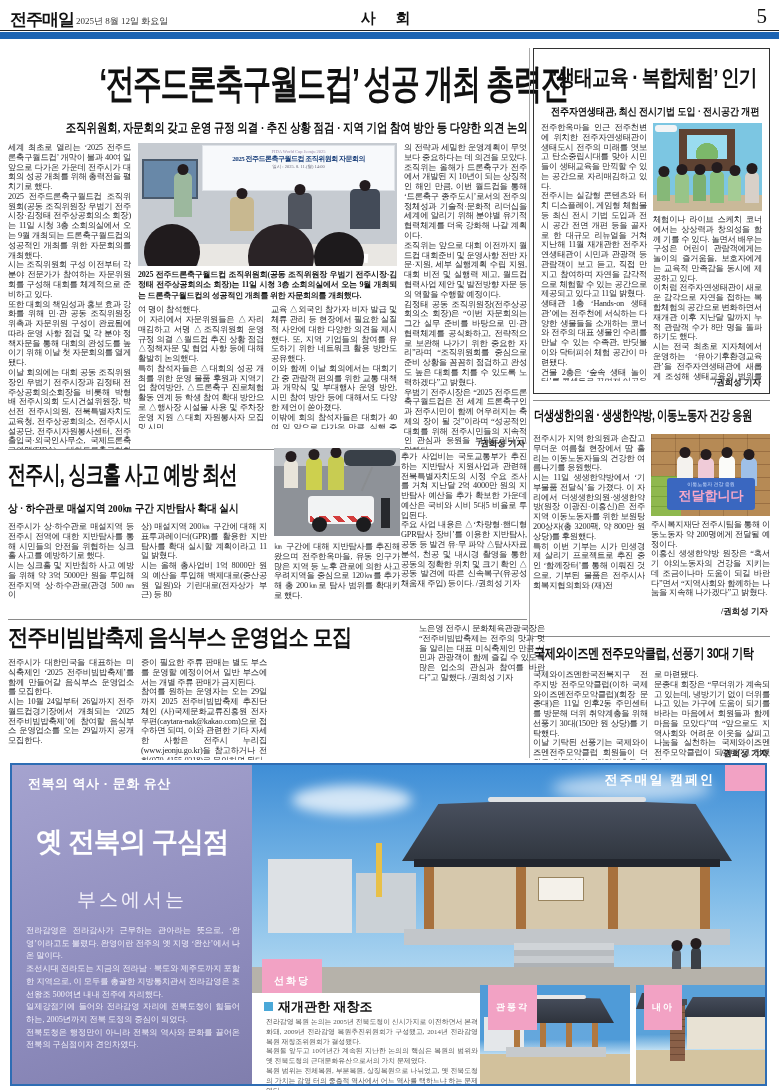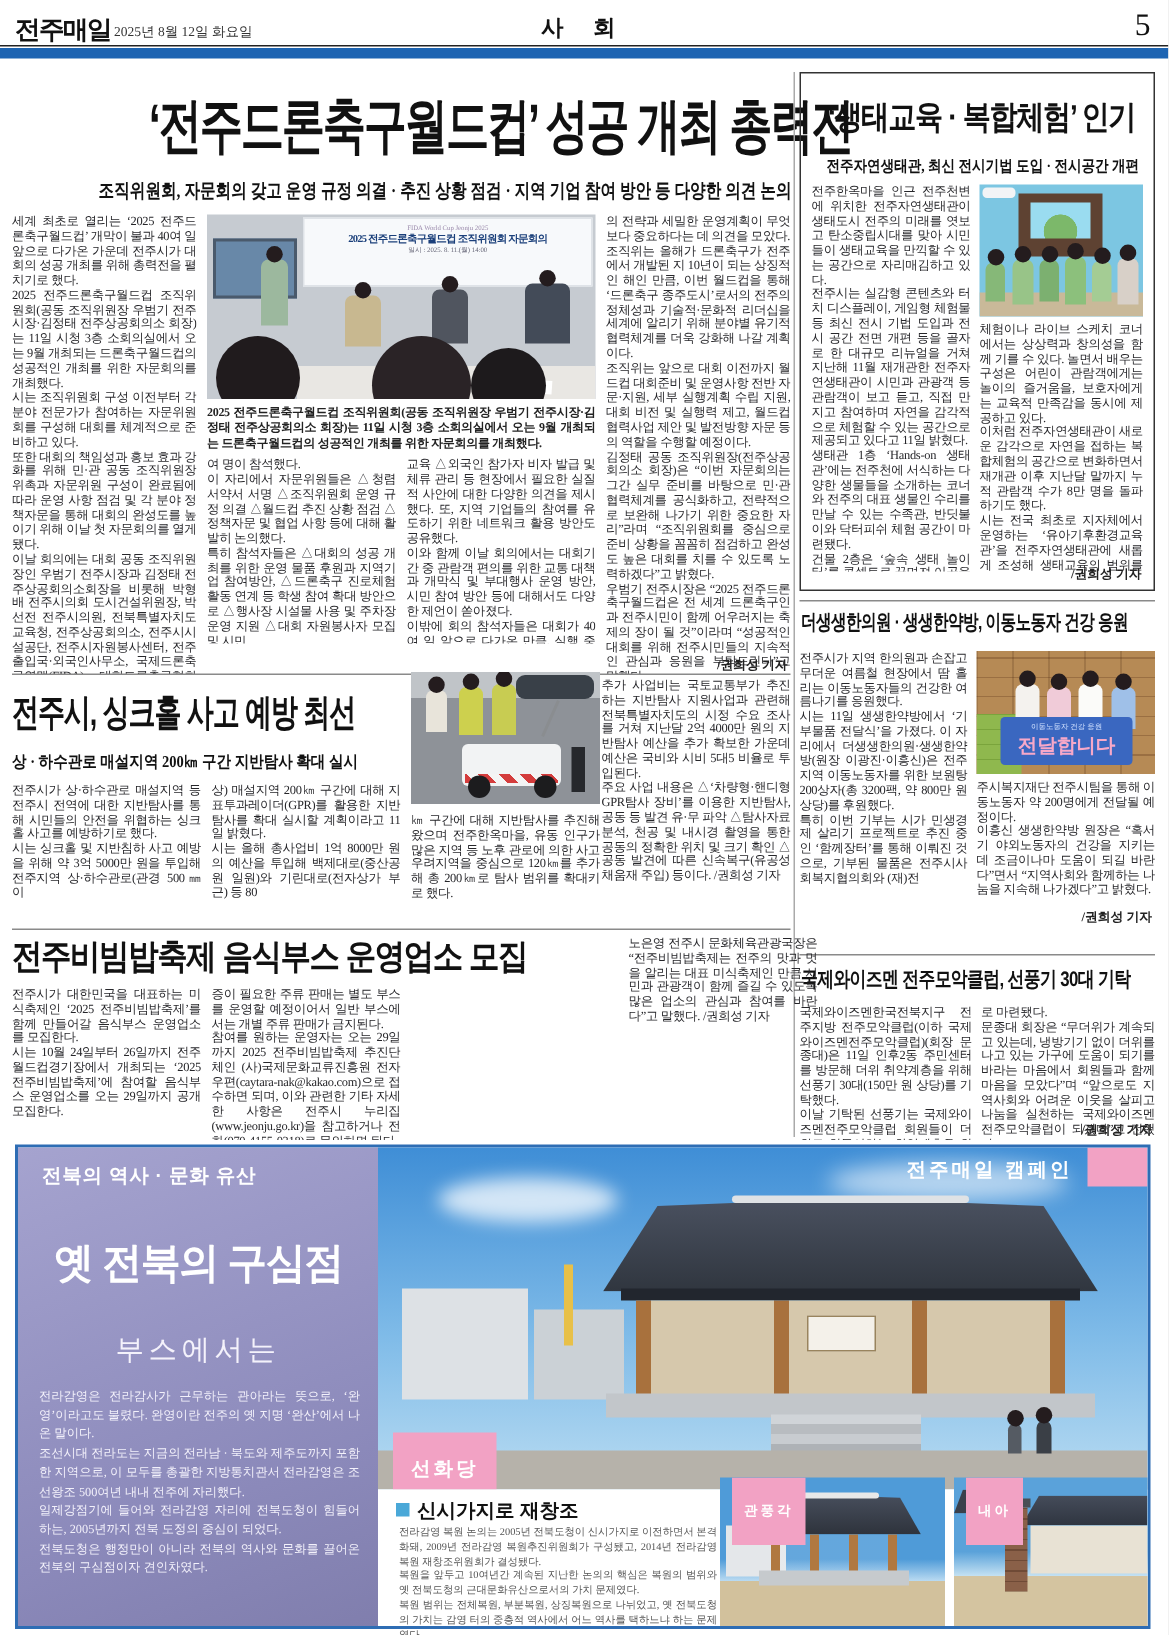--- a/index.html
+++ b/index.html
@@ -66,21 +66,21 @@
   .purple{left:0;top:0;bottom:0;width:240px;background:linear-gradient(160deg,#a5a3cf 0%,#8b89ba 70%,#807ead 100%);}
   .kicker{top:10px;left:16px;font-size:13px;font-weight:700;color:#fff;letter-spacing:0.5px;}
   .c-title{top:58px;left:0;right:0;text-align:center;color:#fff;}
   .c-title .sq{font-family:"Liberation Sans",sans-serif;font-size:28px;font-weight:900;letter-spacing:-1px;transform:scaleX(.95);transform-origin:center;}
   .c-sub{top:122px;left:0;right:0;text-align:center;color:#f4f2fb;font-size:19px;letter-spacing:3px;}
   .c-body{top:160px;left:14px;right:12px;font-size:8.2px;line-height:1.55;color:#f3f1fb;
           white-space:pre-line;text-align:justify;}
   .mainph{left:240px;top:0;right:0;height:228px;background:linear-gradient(180deg,#3f8ed6 0%,#7fbbe8 55%,#b9dcf2 100%);overflow:hidden;}
   .clabel{top:6px;right:50px;color:#fff;font-size:13px;font-weight:700;letter-spacing:2px;}
   .pinksq{top:0;right:0;width:40px;height:26px;background:#f2a2c4;}
-  .pinktag{background:#f2a2c4;color:#fff;font-size:13px;font-weight:700;padding:16px 12px;letter-spacing:2px;font-family:"Liberation Sans",sans-serif;}
+  .pinktag{background:#f2a2c4;color:#fff;font-size:10px;font-weight:700;padding:16px 12px;letter-spacing:2px;font-family:"Liberation Sans",sans-serif;}
   .strip{left:240px;top:228px;right:0;bottom:0;background:#fff;}
   .s2-head{top:5px;left:12px;font-size:13px;font-weight:700;color:#111;}
   .bluesq{display:inline-block;width:9px;height:9px;background:#4aa8d8;margin-right:5px;}
   .s2-body{top:24px;left:14px;width:212px;font-size:6.9px;line-height:1.42;color:#555;
            white-space:pre-line;text-align:justify;}
   .smallph{position:absolute;overflow:hidden;}
   .sp-tag{position:absolute;top:0;left:8px;background:#f2a2c4;color:#fff;font-size:9px;font-weight:700;
           padding:16px 8px;letter-spacing:2px;font-family:"Liberation Sans",sans-serif;}
 </style>
 </head>
@@ -119,21 +119,21 @@
           <div class="abs" style="left:60px;right:0;bottom:0;height:22px;background:#e9e7e3;"></div>
           <div class="abs" style="left:120px;bottom:6px;width:26px;height:8px;background:#fff;transform:rotate(-6deg);"></div>
           <div class="abs" style="left:200px;bottom:4px;width:30px;height:9px;background:#fff;transform:rotate(4deg);"></div>
           <div class="abs" style="left:6px;bottom:-14px;width:56px;height:56px;border-radius:50%;background:#201b1d;"></div>
           <div class="abs" style="left:110px;bottom:-24px;width:66px;height:66px;border-radius:50%;background:#2a2326;"></div>
           <div class="abs" style="left:176px;bottom:-16px;width:50px;height:50px;border-radius:50%;background:#1d1a1c;"></div>
         </div>
         <div class="caption">2025 전주드론축구월드컵 조직위원회(공동 조직위원장 우범기 전주시장·김정태 전주상공회의소 회장)는 11일 시청 3층 소회의실에서 오는 9월 개최되는 드론축구월드컵의 성공적인 개최를 위한 자문회의를 개최했다.</div>
         <div class="midcols">
           <div class="ncol bt" style="height:124px;">여 명이 참석했다.
-이 자리에서 자문위원들은 △청렴서약서 서명 △조직위원회 운영 규정 의결 △월드컵 추진 상황 점검 △정책자문 및 협업 사항 등에 대해 활발히 논의했다.
+이 자리에서 자문위원들은 △자리매김하고 서명 △조직위원회 운영 규정 의결 △월드컵 추진 상황 점검 △정책자문 및 협업 사항 등에 대해 활발히 논의했다.
 특히 참석자들은 △대회의 성공 개최를 위한 운영 물품 후원과 지역기업 참여방안, △드론축구 진로체험활동 연계 등 학생 참여 확대 방안으로 △행사장 시설물 사용 및 주차장 운영 지원 △대회 자원봉사자 모집 및 시민</div>
           <div class="ncol bt" style="height:124px;">교육 △외국인 참가자 비자 발급 및 체류 관리 등 현장에서 필요한 실질적 사안에 대한 다양한 의견을 제시했다. 또, 지역 기업들의 참여를 유도하기 위한 네트워크 활용 방안도 공유했다.
 이와 함께 이날 회의에서는 대회기간 중 관람객 편의를 위한 교통 대책과 개막식 및 부대행사 운영 방안, 시민 참여 방안 등에 대해서도 다양한 제언이 쏟아졌다.
 이밖에 회의 참석자들은 대회가 40여 일 앞으로 다가온 만큼, 실행 중심</div>
         </div>
       </div>
       <div class="ncol bt" style="height:307px;">의 전략과 세밀한 운영계획이 무엇보다 중요하다는 데 의견을 모았다.
 조직위는 올해가 드론축구가 전주에서 개발된 지 10년이 되는 상징적인 해인 만큼, 이번 월드컵을 통해 ‘드론축구 종주도시’로서의 전주의 정체성과 기술적·문화적 리더십을 세계에 알리기 위해 분야별 유기적 협력체계를 더욱 강화해 나갈 계획이다.
 조직위는 앞으로 대회 이전까지 월드컵 대회준비 및 운영사항 전반 자문·지원, 세부 실행계획 수립 지원, 대회 비전 및 실행력 제고, 월드컵 협력사업 제안 및 발전방향 자문 등의 역할을 수행할 예정이다.
 김정태 공동 조직위원장(전주상공회의소 회장)은 “이번 자문회의는 그간 실무 준비를 바탕으로 민·관 협력체계를 공식화하고, 전략적으로 보완해 나가기 위한 중요한 자리”라며 “조직위원회를 중심으로 준비 상황을 꼼꼼히 점검하고 완성도 높은 대회를 치를 수 있도록 노력하겠다”고 밝혔다.
@@ -283,21 +283,21 @@
       <div class="abs" style="left:262px;top:178px;width:100px;height:26px;background:linear-gradient(180deg,#d0d4d8 0 25%,#b8bcc0 25% 50%,#c8ccd0 50% 75%,#aeb2b6 75%);"></div>
       <div class="abs" style="left:0;bottom:0;right:0;height:26px;background:#b6b2aa;"></div>
       <div class="fig" style="right:64px;bottom:24px;width:10px;height:22px;background:#3a3f46;"></div>
       <div class="fig" style="right:84px;bottom:24px;width:9px;height:20px;background:#555b63;"></div>
       <div class="abs clabel sans">전주매일 캠페인</div>
       <div class="abs pinksq"></div>
       <div class="abs" style="left:10px;bottom:5px;"><span class="pinktag">선화당</span></div>
     </div>
 
     <div class="abs strip">
-      <div class="abs s2-head sans"><span class="bluesq"></span><span>신시가지로 재창조</span></div>
+      <div class="abs s2-head sans"><span class="bluesq"></span><span>재개관한 재창조</span></div>
       <div class="abs s2-body">전라감영 복원 논의는 2005년 전북도청이 신시가지로 이전하면서 본격화돼, 2009년 전라감영 복원추진위원회가 구성됐고, 2014년 전라감영 복원 재창조위원회가 결성됐다.
 복원을 앞두고 10여년간 계속된 지난한 논의의 핵심은 복원의 범위와 옛 전북도청의 근대문화유산으로서의 가치 문제였다.
 복원 범위는 전체복원, 부분복원, 상징복원으로 나뉘었고, 옛 전북도청의 가치는 감영 터의 중층적 역사에서 어느 역사를 택하느냐 하는 문제였다.
 결국 감영의 중심건물인 감사의 집무처인 선화당을 비롯한 전라감사 영역을 복원하는 것으로 결정돼 2015년 마침내 옛 전북도청을 철거하고 2020년 동편 부지에 감영 건물을 복원했다.　〈글 : 전주시 제공〉</div>
     </div>
 
     <div class="smallph" style="left:468px;top:220px;width:150px;height:99px;background:linear-gradient(180deg,#4f9bd8 0 55%,#bcdcf2 70%,#d2c19c 70%);">
       <div class="abs" style="left:4px;top:32px;width:40px;height:34px;background:#e4e7ea;"></div>
       <div class="abs" style="left:18px;top:12px;width:116px;height:26px;background:linear-gradient(180deg,#474e5c,#2e333c);clip-path:polygon(0 100%,12% 6%,50% 0,88% 6%,100% 100%);"></div>
       <div class="abs" style="left:46px;top:10px;width:60px;height:4px;background:#e8e8e8;border-radius:2px;"></div>

